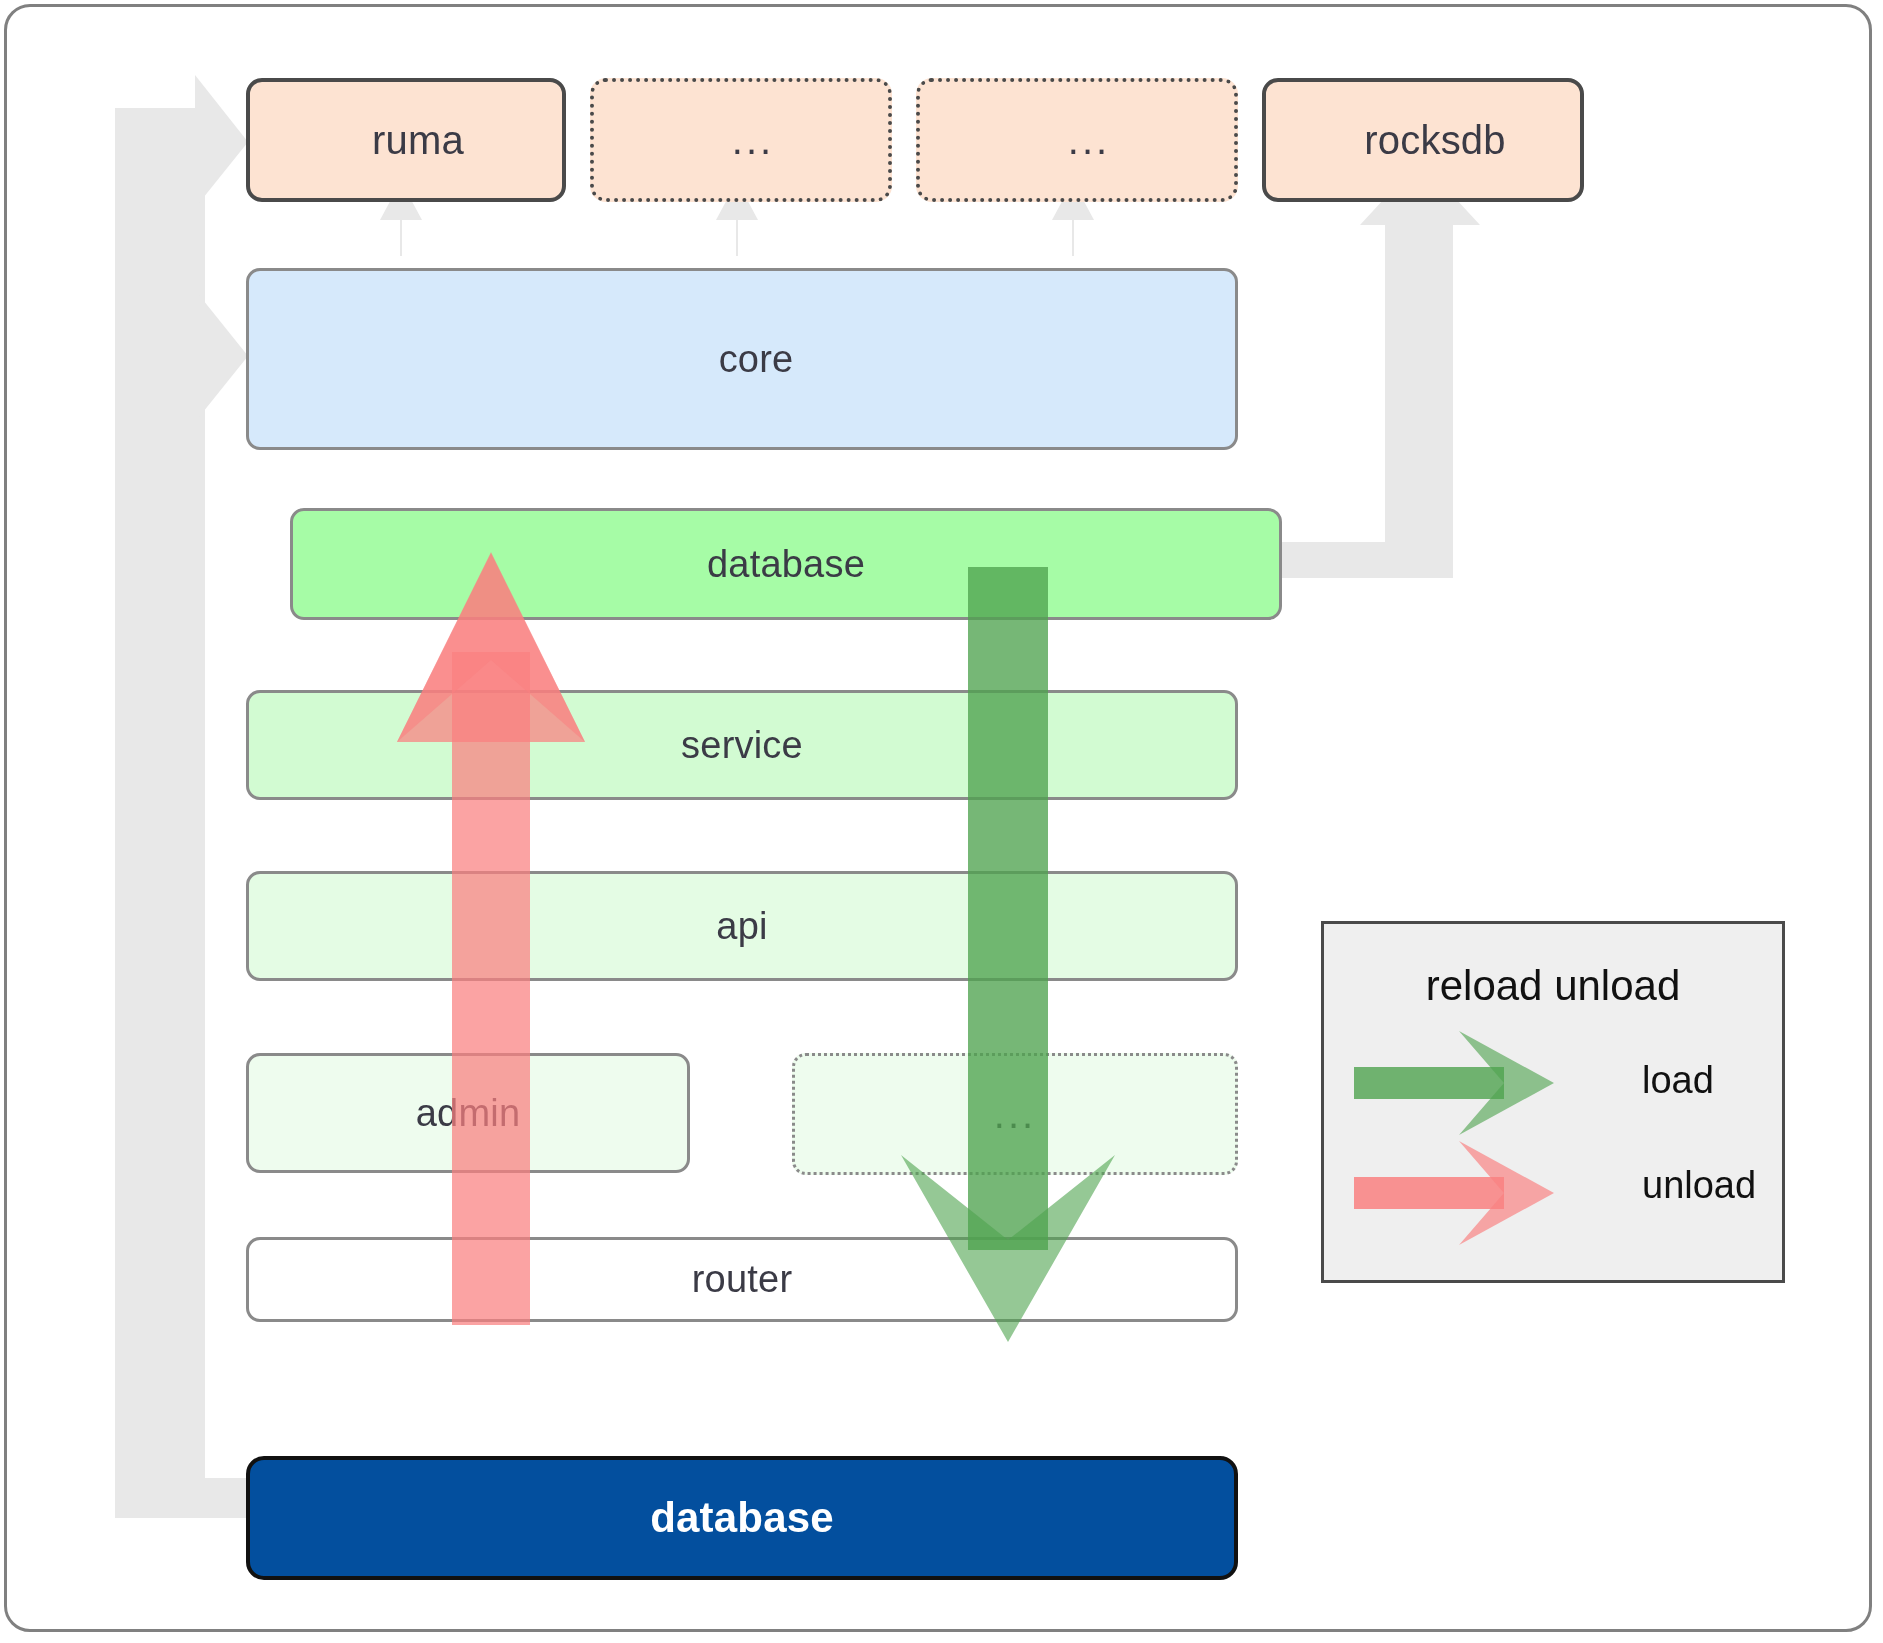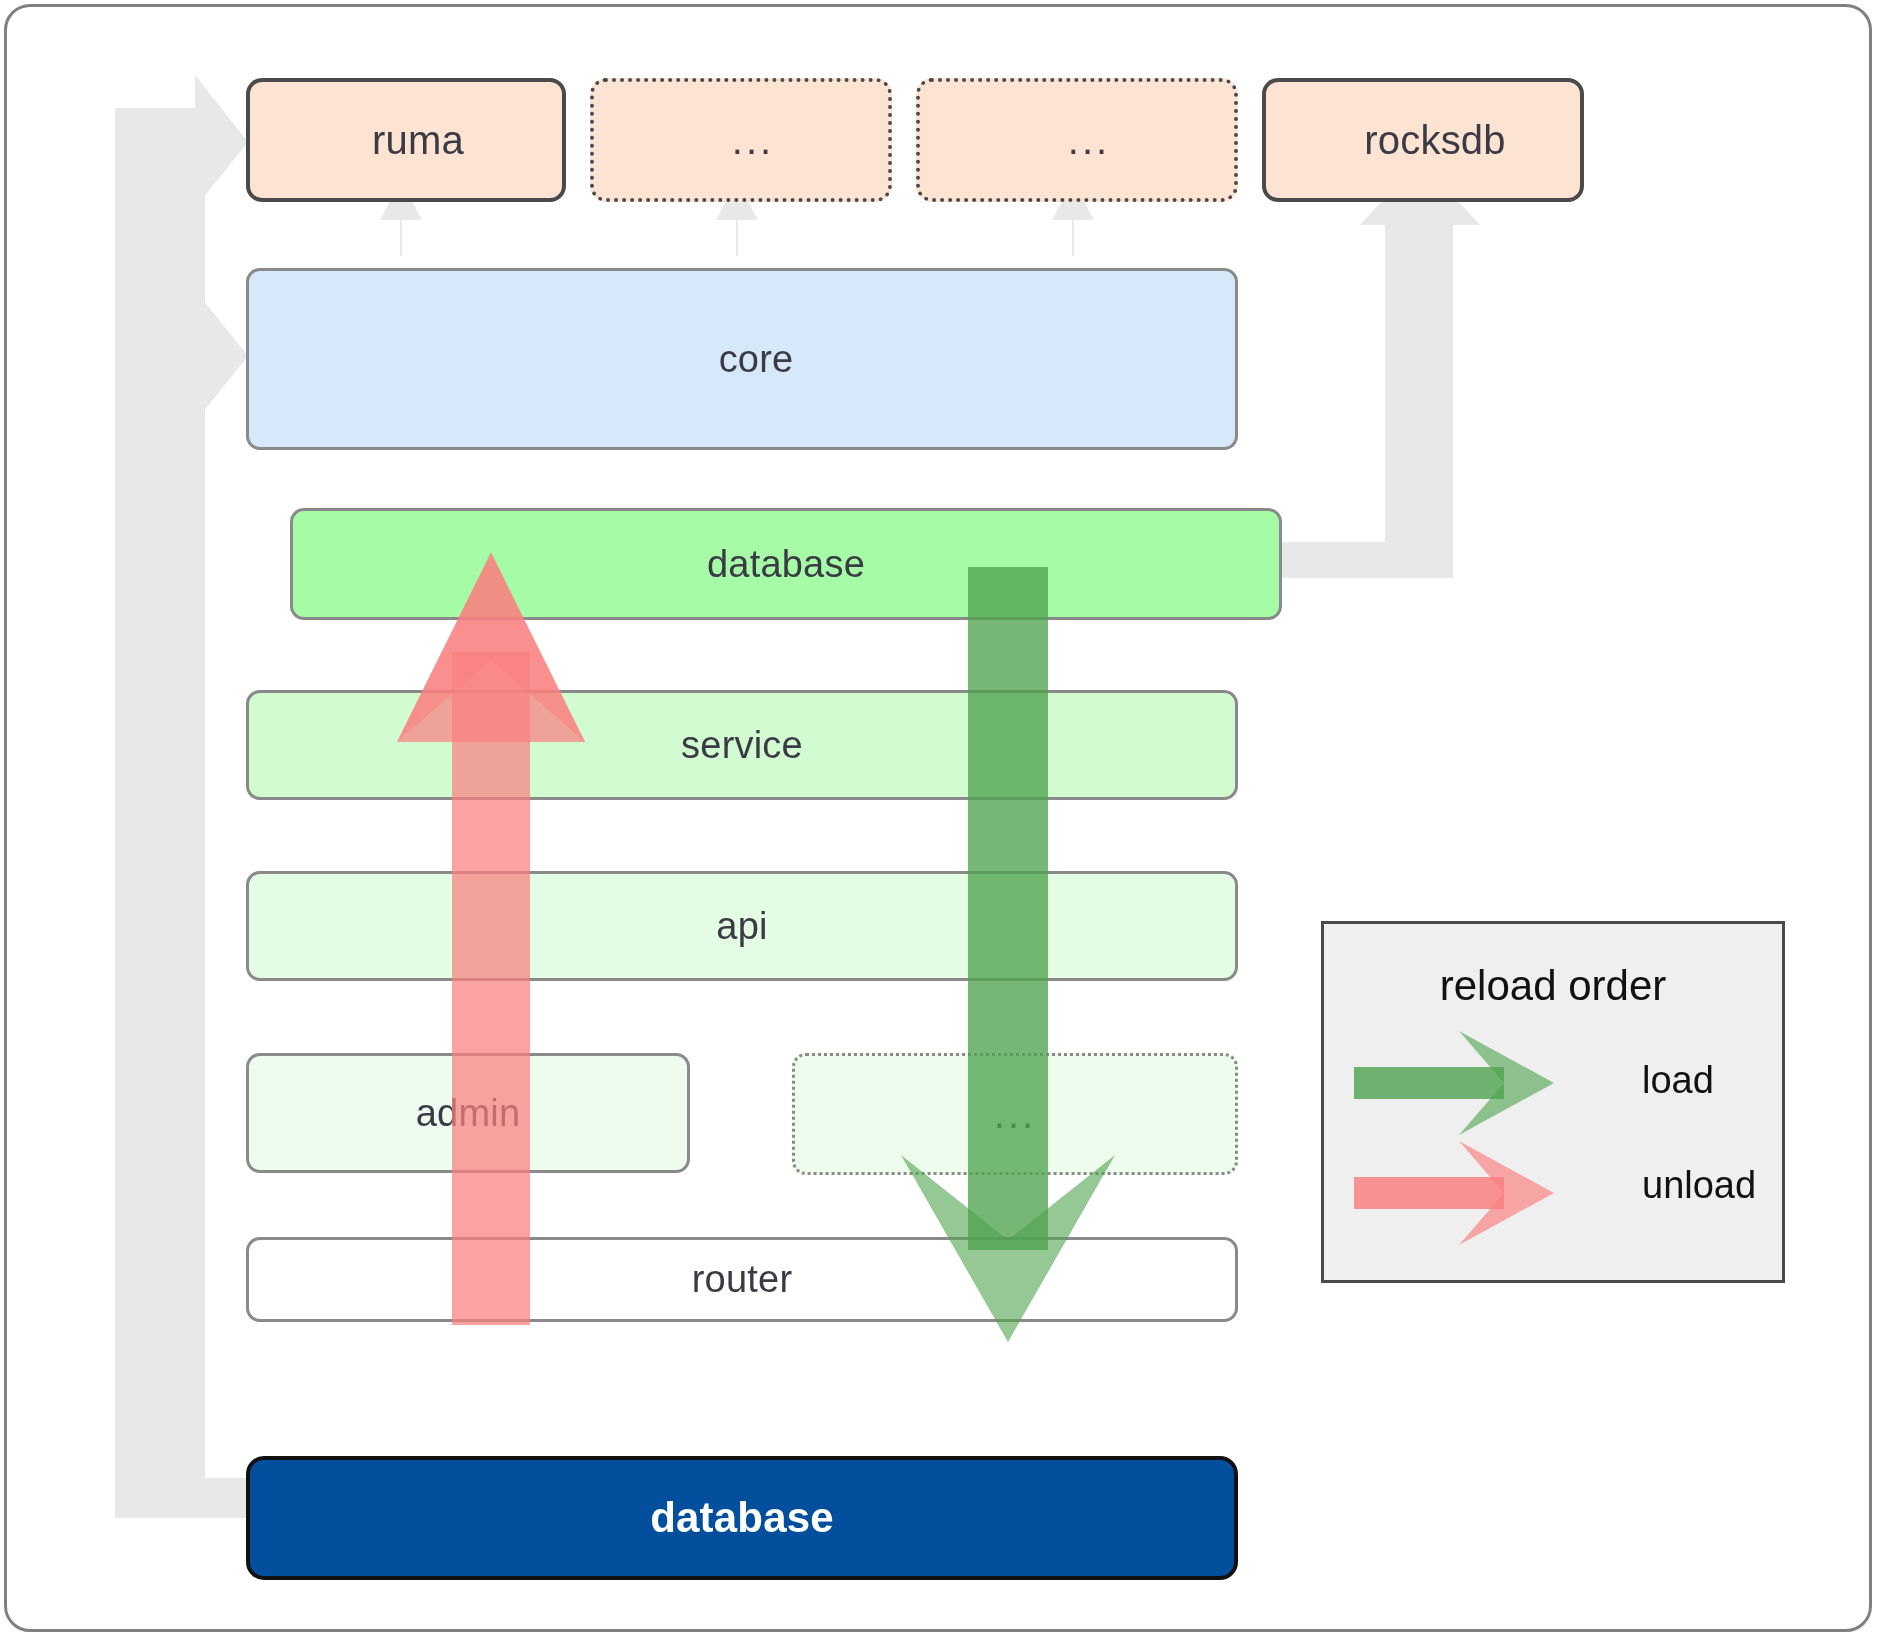--- a/index.html
+++ b/index.html
@@ -211,21 +211,21 @@
       <polygon points="491,552 585,742 491,660 397,742" fill="#f98080" fill-opacity="0.55"></polygon>
     </g>
 
     <g>
       <polygon points="968,567 1048,567 1048,1250 968,1250" fill="#4fa34f" fill-opacity="0.78"></polygon>
       <polygon points="1008,1342 1115,1155 1008,1240 901,1155" fill="#4fa34f" fill-opacity="0.60"></polygon>
     </g>
   </svg>
 
   <div class="legend">
-    <div class="legend-title">reload order</div>
+    <div class="legend-title">reload unload</div>
 
     <svg width="300" height="240" viewBox="0 0 300 240" style="position:absolute; left:20px; top:105px;" xmlns="http://www.w3.org/2000/svg">
 
       <g>
         <rect x="10" y="38" width="150" height="32" fill="#4fa34f" fill-opacity="0.80"></rect>
         <polygon points="210,54 115,2 160,54 115,106" fill="#4fa34f" fill-opacity="0.62"></polygon>
       </g>
 
       <g>
         <rect x="10" y="148" width="150" height="32" fill="#f98080" fill-opacity="0.85"></rect>

